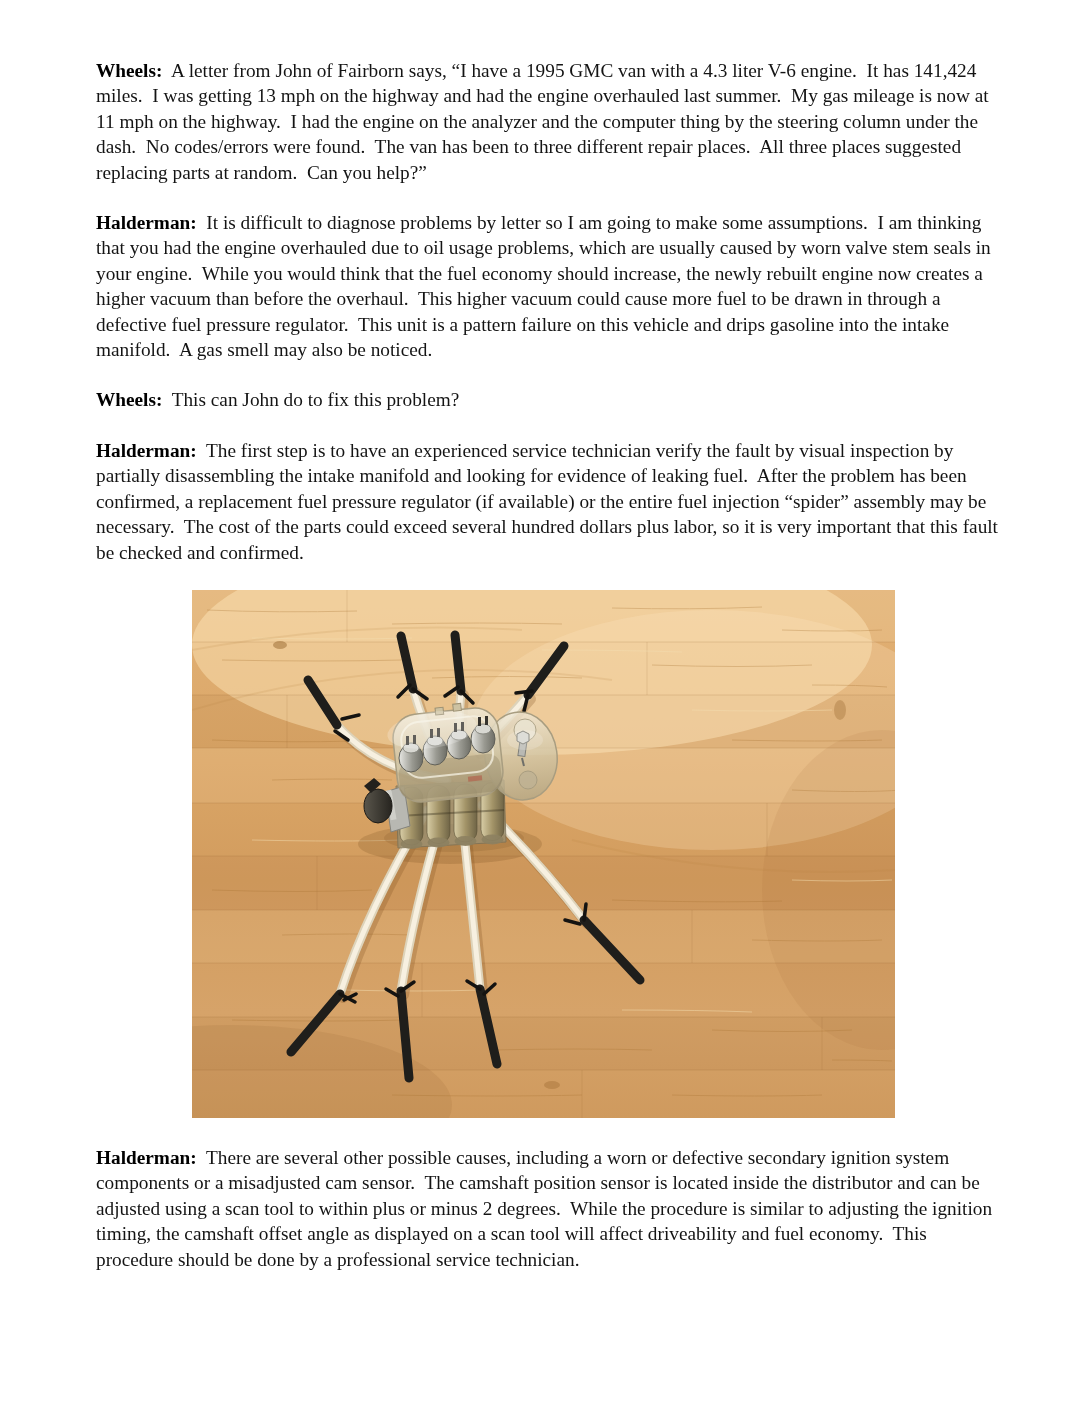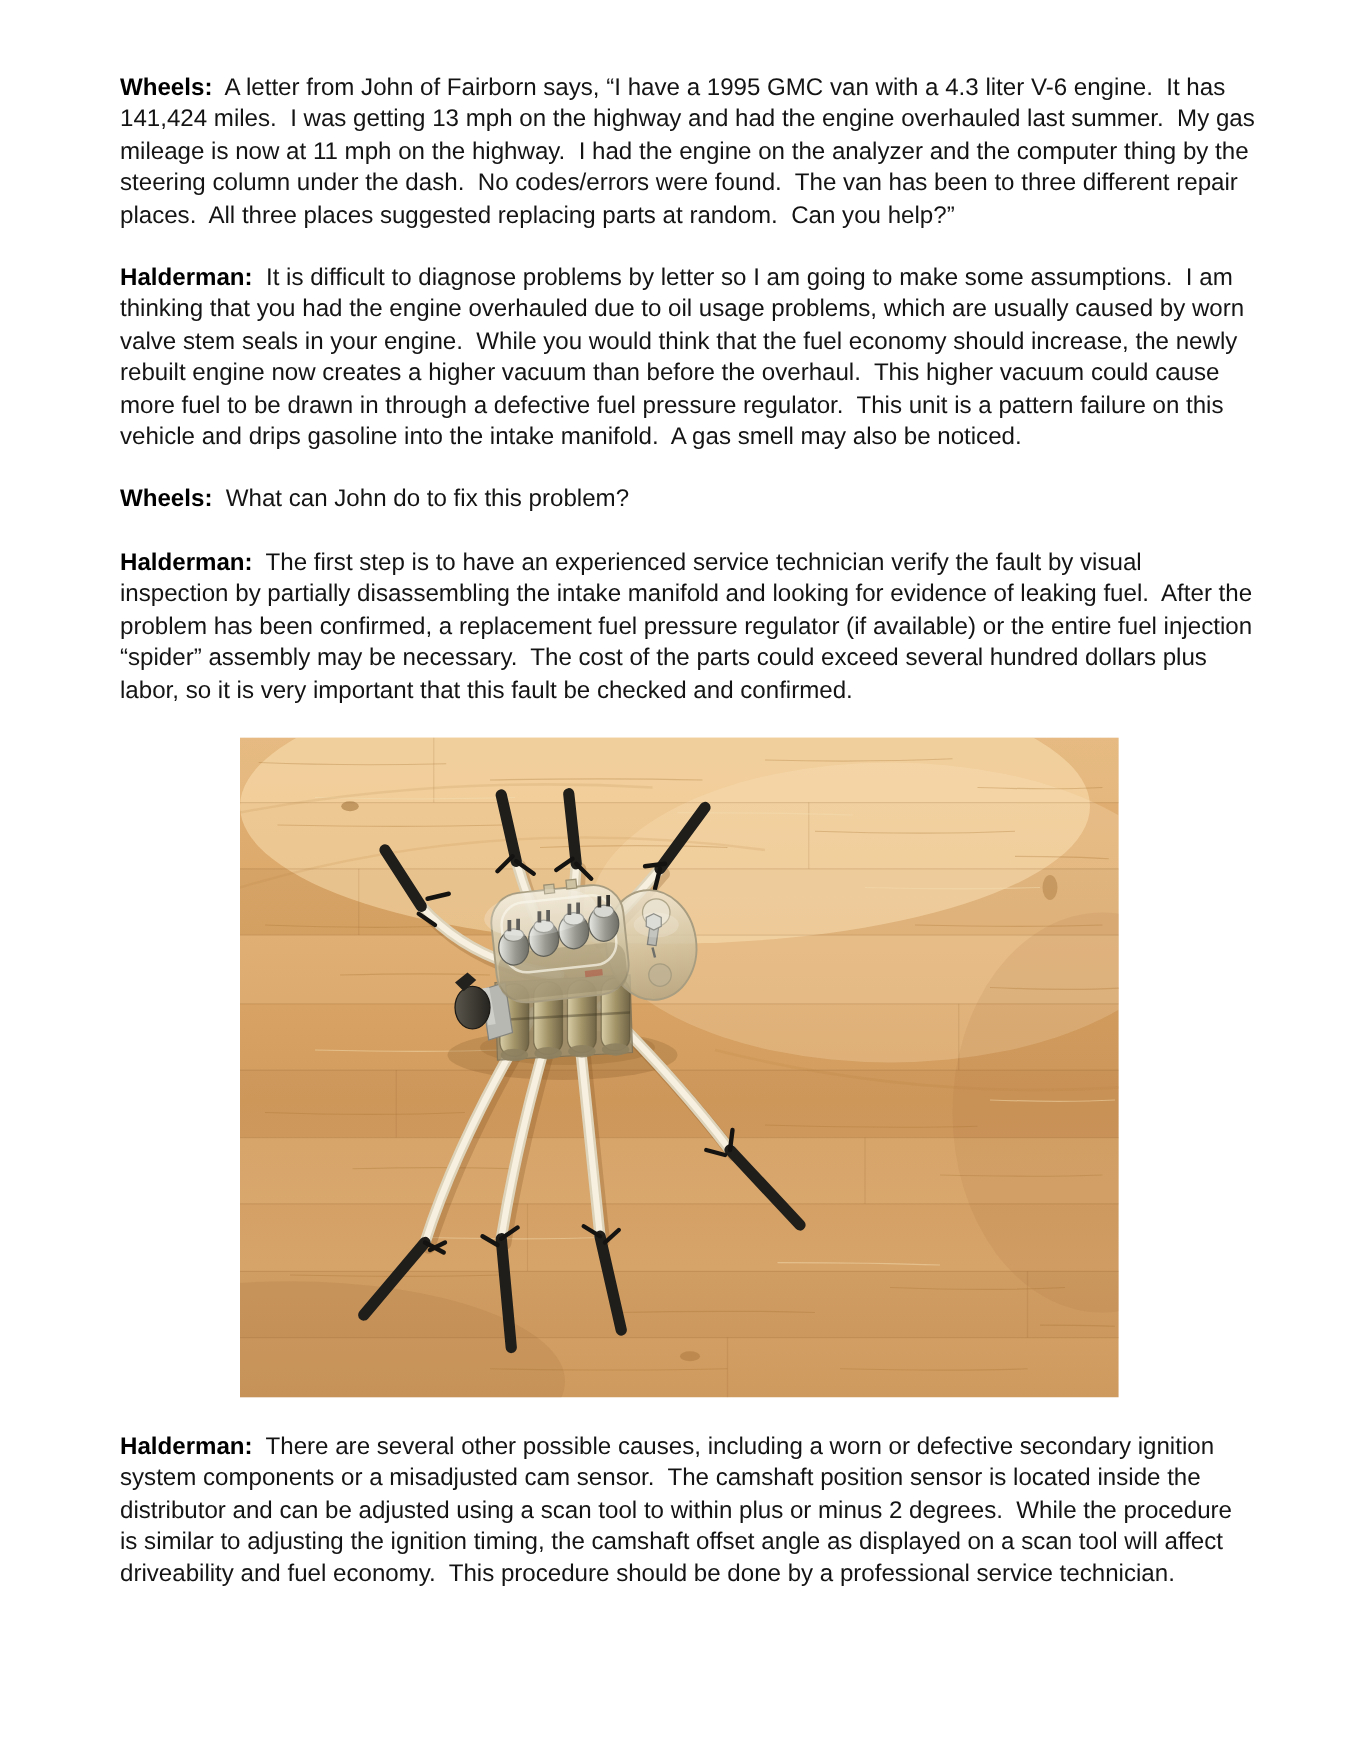--- a/index.html
+++ b/index.html
@@ -1,20 +1,20 @@
 <!DOCTYPE html>
 <html><head>
 <meta charset="utf-8">
 <style>
   html,body{margin:0;padding:0;background:#ffffff;}
   .page{
     position:relative;
     width:1088px;height:1408px;
     background:#ffffff;
-    font-family:Liberation Sans, sans-serif;
+    font-family:Liberation Serif, serif;
     color:#141414;
     box-sizing:border-box;
     padding:58px 84px 0 96px;
     overflow:hidden;
   }
   p.qa{
     margin:0 0 25px 0;
     width:908px;
     font-size:19.3px;
     line-height:25.4px;
@@ -29,21 +29,21 @@
 </style>
 </head>
 <body>
 
 <div class="page">
 
   <p class="qa"><b>Wheels:</b><span>  A letter from John of Fairborn says, “I have a 1995 GMC van with a 4.3 liter V-6 engine.  It has 141,424 miles.  I was getting 13 mph on the highway and had the engine overhauled last summer.  My gas mileage is now at 11 mph on the highway.  I had the engine on the analyzer and the computer thing by the steering column under the dash.  No codes/errors were found.  The van has been to three different repair places.  All three places suggested replacing parts at random.  Can you help?”</span></p>
 
   <p class="qa"><b>Halderman:</b><span>  It is difficult to diagnose problems by letter so I am going to make some assumptions.  I am thinking that you had the engine overhauled due to oil usage problems, which are usually caused by worn valve stem seals in your engine.  While you would think that the fuel economy should increase, the newly rebuilt engine now creates a higher vacuum than before the overhaul.  This higher vacuum could cause more fuel to be drawn in through a defective fuel pressure regulator.  This unit is a pattern failure on this vehicle and drips gasoline into the intake manifold.  A gas smell may also be noticed.</span></p>
 
-  <p class="qa"><b>Wheels:</b><span>  What can John do to fix this problem?</span></p>
+  <p class="qa"><b>Wheels:</b><span>  This can John do to fix this problem?</span></p>
 
   <p class="qa"><b>Halderman:</b><span>  The first step is to have an experienced service technician verify the fault by visual inspection by partially disassembling the intake manifold and looking for evidence of leaking fuel.  After the problem has been confirmed, a replacement fuel pressure regulator (if available) or the entire fuel injection “spider” assembly may be necessary.  The cost of the parts could exceed several hundred dollars plus labor, so it is very important that this fault be checked and confirmed.</span></p>
 
   <figure class="photo">
     <svg width="703" height="528" viewBox="0 0 703 528" xmlns="http://www.w3.org/2000/svg">
       <defs>
         <linearGradient id="woodBase" x1="0" y1="0" x2="0" y2="1">
           <stop offset="0" stop-color="#e2b176"></stop>
           <stop offset="0.3" stop-color="#dba768"></stop>
           <stop offset="0.55" stop-color="#d29c5e"></stop>

